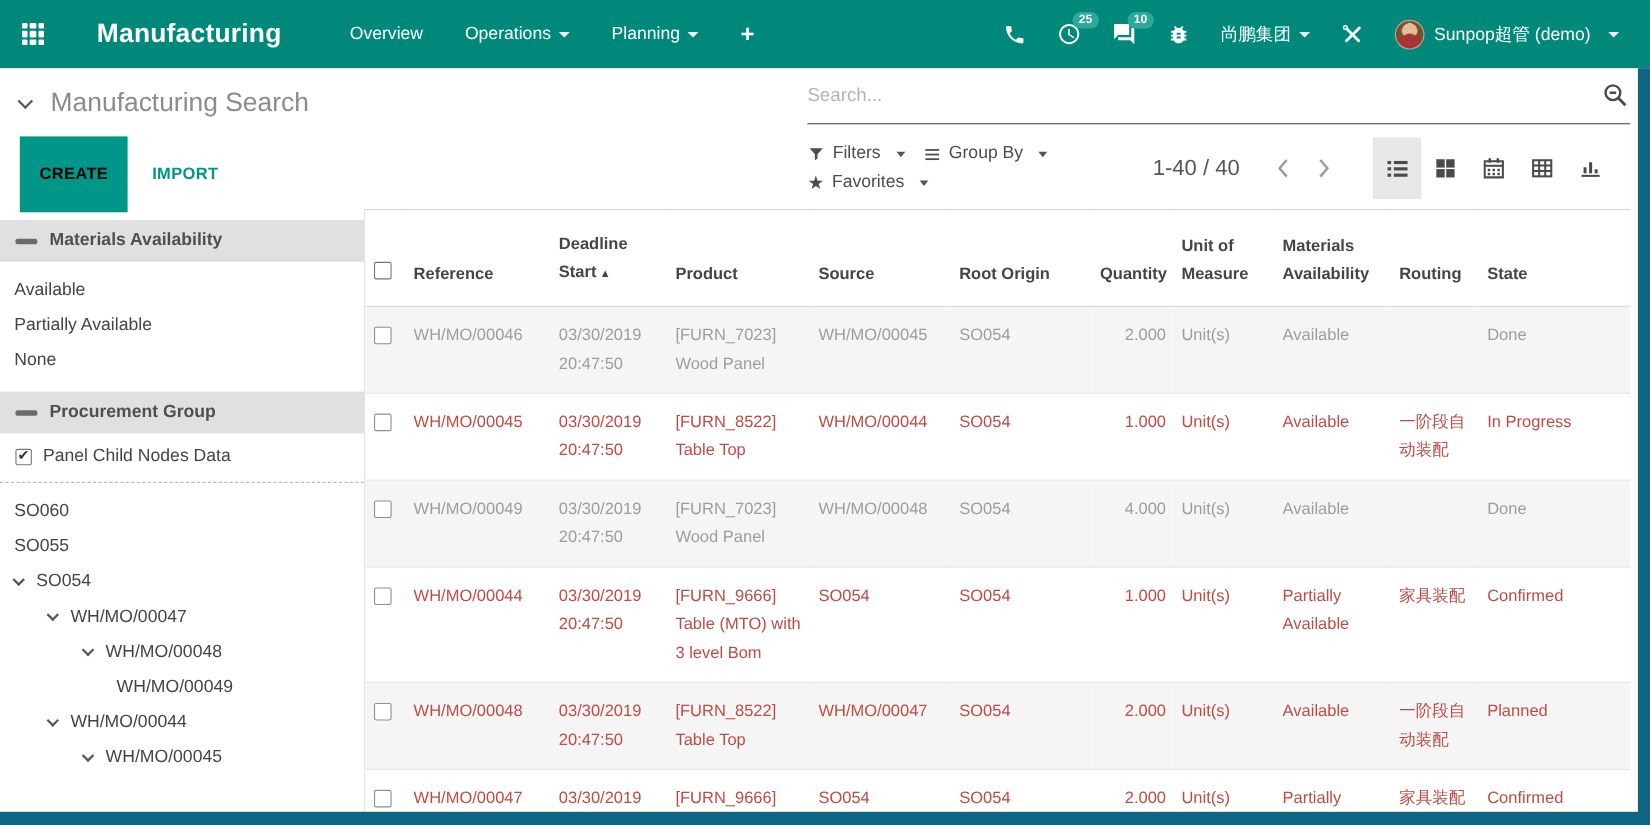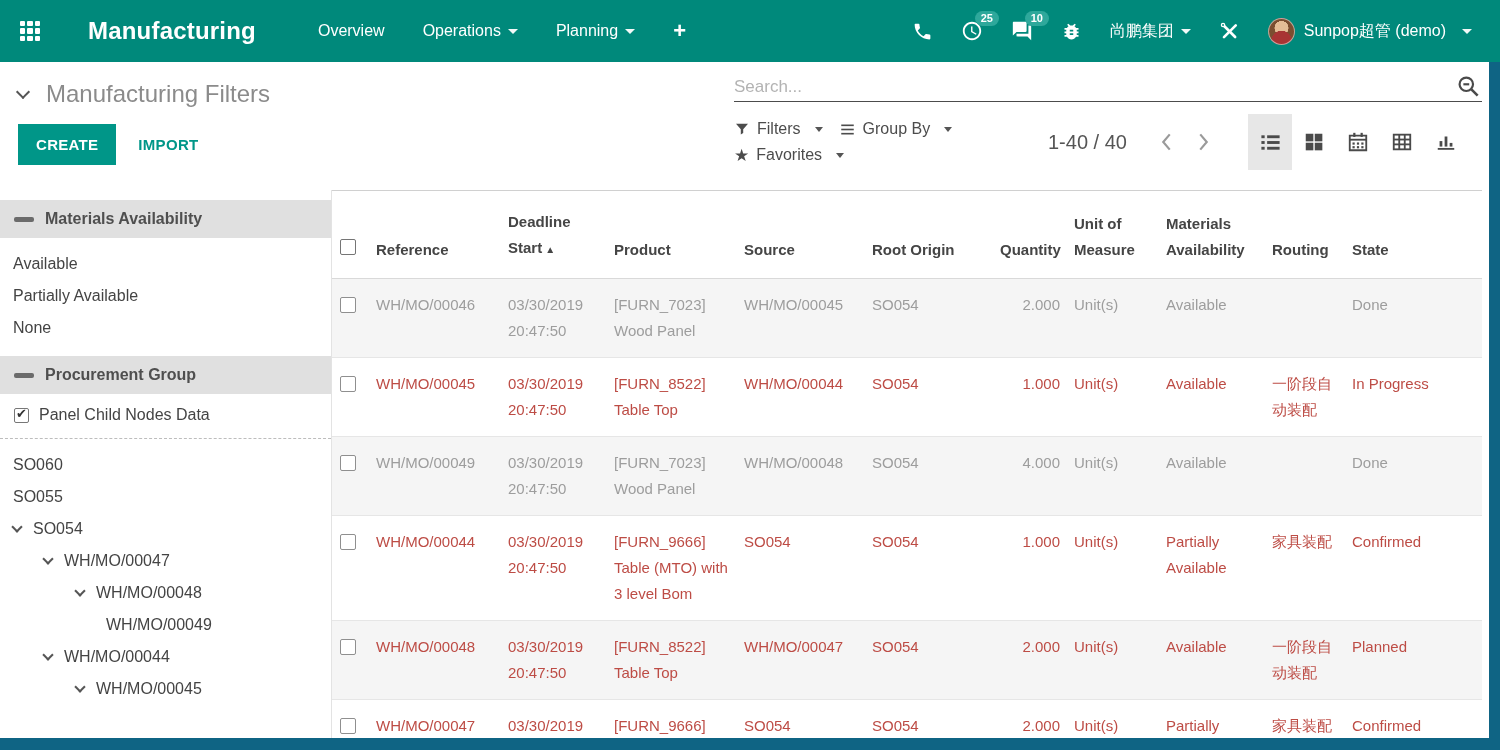--- a/index.html
+++ b/index.html
@@ -28,24 +28,24 @@
                radial-gradient(circle at 50% 36%, #e3bd96 0 34%, #7a4e30 35% 75%, #3c2717 76%);}
   .user-area{display:flex;align-items:center;gap:9px;cursor:pointer;}
 
   
   .control-panel{height:128px;display:flex;padding:12px 10px 0 18px;}
   .cp-left{flex:1;}
   .breadcrumb{display:flex;align-items:center;gap:18px;margin-top:6px;cursor:default;}
   .chev{display:inline-block;width:10px;height:10px;border-right:2px solid #555;border-bottom:2px solid #555;transform:rotate(45deg);margin-top:-5px;}
   .bc-title{font-size:24px;color:#8b8b8b;}
   .cp-buttons{display:flex;align-items:center;gap:22px;margin-top:16px;}
-  .btn-primary{background:var(--accent);color:#ffffff;font-size:15px;font-weight:bold;border:none;padding:12px 18px;cursor:pointer;letter-spacing:.3px;}
+  .btn-primary{background:var(--accent);color:#000000;font-size:15px;font-weight:bold;border:none;padding:26px 18px;cursor:pointer;letter-spacing:.3px;}
   .btn-link{background:none;border:none;color:var(--accent);font-size:15px;font-weight:bold;cursor:pointer;letter-spacing:.3px;}
   .cp-right{width:756px;padding-right:8px;}
-  .search-row{display:flex;align-items:center;border-bottom:1px solid #4c4c4c;padding-bottom:1px;justify-content:center;}
+  .search-row{display:flex;align-items:center;border-bottom:1px solid #4c4c4c;padding-bottom:12px;justify-content:center;}
   .search-input{flex:1;border:none;outline:none;font-size:17px;color:#555;font-family:inherit;}
   .search-input::placeholder{color:#b3b3b3;}
   .controls-row{display:flex;align-items:center;margin-top:12px;}
   .dd-group{width:252px;display:flex;flex-wrap:wrap;column-gap:16px;row-gap:8px;font-size:16px;color:#4c4c4c;}
   .dd{display:flex;align-items:center;gap:7px;cursor:pointer;white-space:nowrap;}
   .dd .caret{border-top-color:#4c4c4c;border-left-width:4px;border-right-width:4px;border-top-width:5px;}
   .star{color:#4c4c4c;font-size:17px;line-height:1;}
   .pager{width:86px;text-align:left;font-size:20px;color:#555;margin-left:62px;line-height:26px;}
   .pager-arrows{display:flex;gap:20px;margin-left:24px;}
   .pg-btn{background:none;border:none;cursor:pointer;padding:2px;color:#9a9a9a;display:flex;}
@@ -156,21 +156,21 @@
       <span>Sunpop超管 (demo)</span>
       <span class="caret"></span>
     </div>
   </div>
 </div>
 
 <div class="control-panel">
   <div class="cp-left">
     <div class="breadcrumb">
       <span class="chev"></span>
-      <span class="bc-title">Manufacturing Filters</span>
+      <span class="bc-title">Manufacturing Search</span>
     </div>
     <div class="cp-buttons">
       <button class="btn-primary">CREATE</button>
       <button class="btn-link">IMPORT</button>
     </div>
   </div>
   <div class="cp-right">
     <div class="search-row">
       <input class="search-input" type="text" placeholder="Search..." style="">
       <span style="display:flex;cursor:pointer;">

